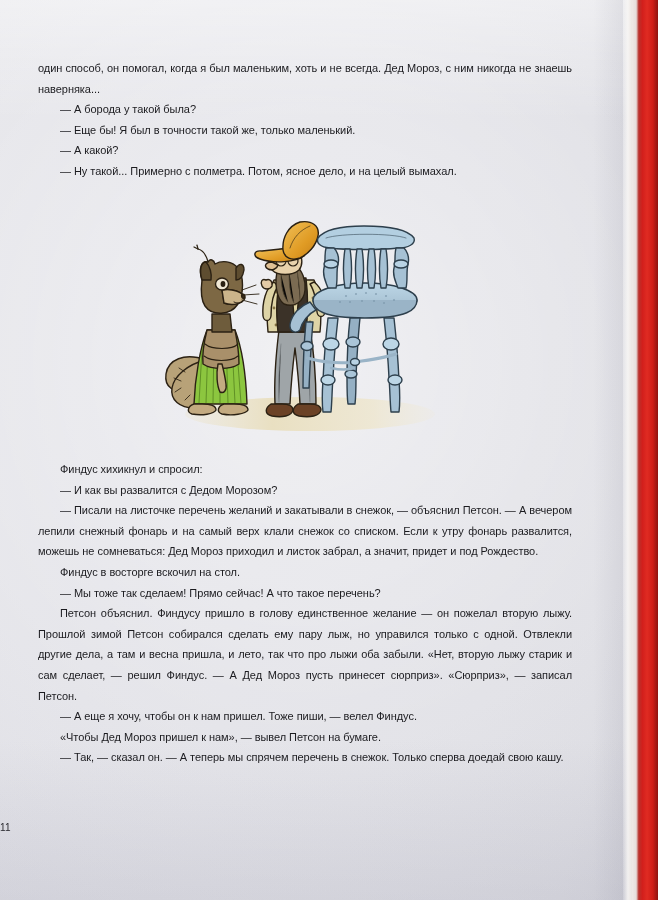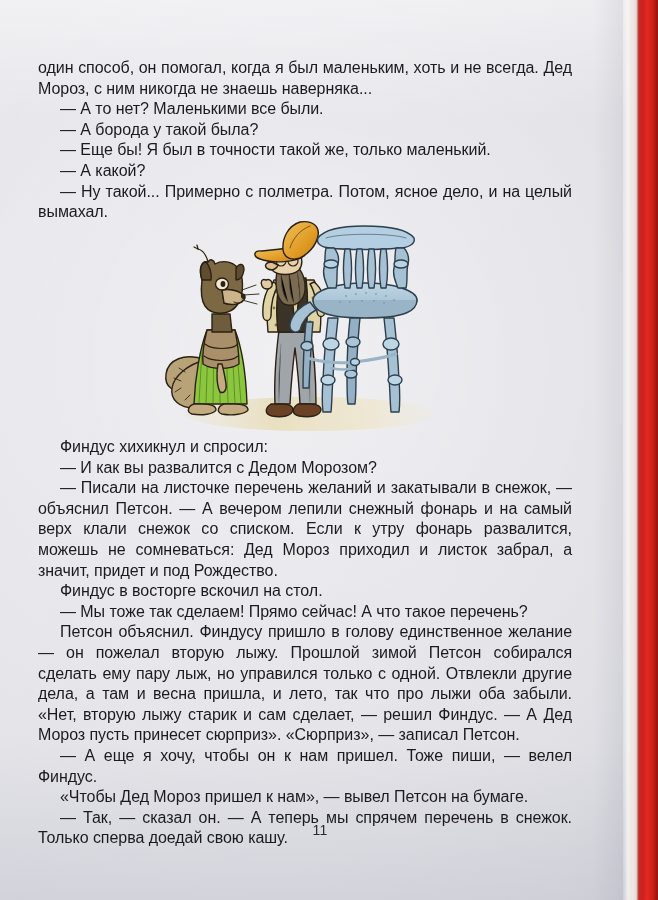--- a/index.html
+++ b/index.html
@@ -59,66 +59,64 @@
     width: 30px;
     background: linear-gradient(90deg, rgba(150,150,165,0) 0%, rgba(150,150,165,0.16) 100%);
   }
 
   
   .text-block {
     position: absolute;
     left: 38px;
     width: 534px;
     color: #1b1b1f;
-    font-size: 16px;
+    font-size: 11px;
     line-height: 20.6px;
     text-align: justify;
     text-justify: inter-word;
     letter-spacing: -0.05px;
   }
   #text-block-top { top: 58px; }
-  #text-block-bottom { top: 437px; }
+  #text-block-bottom { top: 459px; }
 
   .text-block p { margin: 0; }
   .p-indent { text-indent: 22px; }
   .p-flush { text-indent: 0; }
 
   
   .illustration {
     position: absolute;
     left: 150px;
     top: 218px;
     width: 290px;
     height: 222px;
   }
   .illustration svg { display: block; width: 100%; height: 100%; }
 
   
   .page-number {
     position: absolute;
     left: 0; right: 18px;
     top: 822px;
-    text-align: center;
-    font-size: 14px;
+    font-size: 10px;
     color: #2a2a30;
     letter-spacing: 0.3px;
   }
 </style>
 </head>
 <body>
 
 <div class="page-photo">
 
   <div class="paper-surface"></div>
   <div class="paper-topglow"></div>
   <div class="paper-bottomshade"></div>
 
   <div class="text-block" id="text-block-top">
     <p class="p-flush">один способ, он помогал, когда я был маленьким, хоть и не всегда. Дед Мороз, с ним никогда не знаешь наверняка...</p>
-    <p class="p-indent">— А то нет? Маленькими все были.</p>
     <p class="p-indent">— А борода у такой была?</p>
     <p class="p-indent">— Еще бы! Я был в точности такой же, только маленький.</p>
     <p class="p-indent">— А какой?</p>
     <p class="p-indent">— Ну такой... Примерно с полметра. Потом, ясное дело, и на целый вымахал.</p>
   </div>
 
   <div class="illustration">
     <svg viewBox="0 0 290 222" xmlns="http://www.w3.org/2000/svg">
       <defs>
         <linearGradient id="groundG" x1="0" y1="0" x2="1" y2="0">

